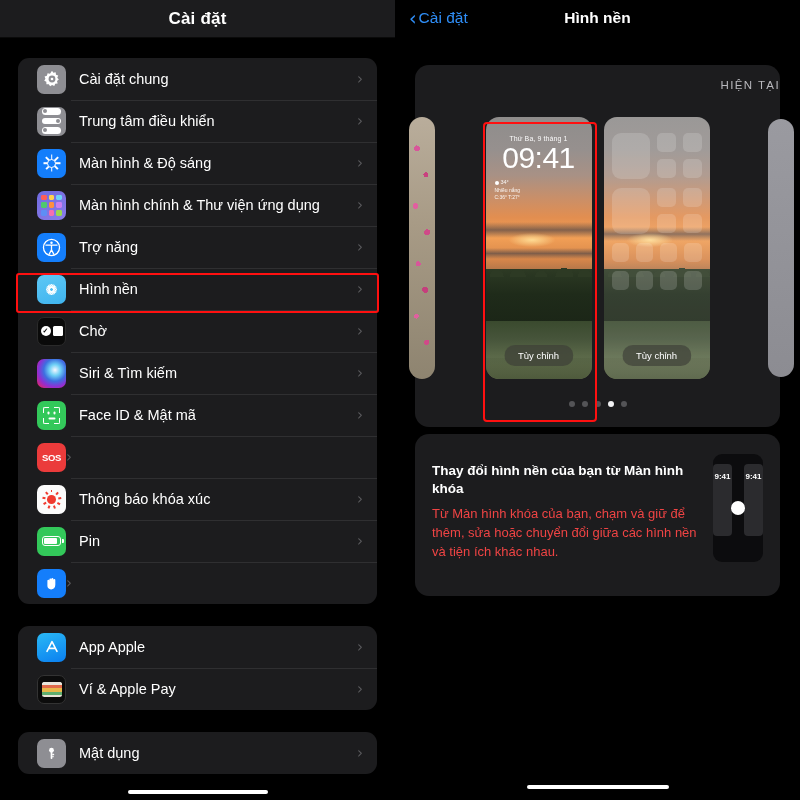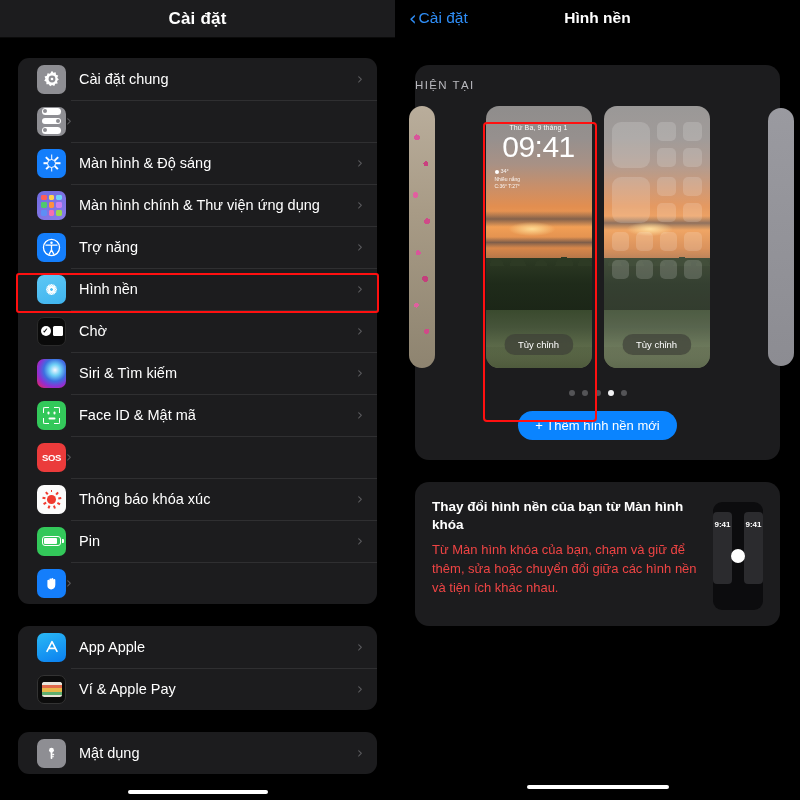--- a/index.html
+++ b/index.html
@@ -170,23 +170,23 @@
     pointer-events: none;
   }
 
   .card {
     background: #1c1c1e;
     border-radius: 14px;
     margin: 0 20px;
   }
   .card-current { margin-top: 29px; padding: 14px 0 20px; position: relative; }
   .section-label {
-    text-align: left; color: #b9b9be;
+    text-align: right; color: #b9b9be;
     font-size: 11.5px; letter-spacing: 1.4px;
-    margin-bottom: 15px;
+    margin-bottom: 26px;
   }
 
   .carousel {
     position: relative; height: 270px;
     display: flex; align-items: flex-start; justify-content: center;
     gap: 12px;
   }
   .wp-card {
     width: 106px; height: 262px;
     border-radius: 13px;
@@ -299,22 +299,22 @@
 
   .add-btn {
     display: block; margin: 15px auto 0;
     background: #0a84ff; color: #fff;
     font-size: 13px;
     padding: 7px 17px; border-radius: 16px;
     border: none; white-space: nowrap;
   }
 
   .card-tip {
-    margin-top: 22px; padding: 16px 17px 16px;
-    display: flex; gap: 12px; align-items: flex-start;
+    margin-top: 7px; padding: 16px 17px 34px;
+    display: flex; gap: 12px; align-items: flex-end;
   }
   .tip-text { flex: 1; }
   .tip-title { color: #fff; font-size: 13.5px; font-weight: bold; line-height: 1.35; }
   .tip-body { color: #9b9b a0; }
   .tip-body { color: #ef4444; font-size: 13px; line-height: 1.46; margin-top: 7px; }
   .tip-phone {
     width: 50px; height: 108px; border-radius: 9px;
     background: #0c0c0e; position: relative; overflow: hidden;
     flex: 0 0 50px; margin-top: 4px;
   }
@@ -371,20 +371,21 @@
         </div>
 
         <div class="row">
           <div class="icon-box ic-cc">
             <div class="ctrl-rows">
               <i class="a"></i>
                 <i class="b"></i>
                 <i class="a" style="margin-bottom:0"></i>
             </div>
           </div>
+          <div class="row-label">Trung tâm điều khiển</div>
           <div class="chev">›</div>
         </div>
 
         <div class="row">
           <div class="icon-box ic-bright">
             <div class="sun-d">
               <i style="transform:translate(-50%,-50%) rotate(0deg)"></i>
               <i style="transform:translate(-50%,-50%) rotate(45deg)"></i>
               <i style="transform:translate(-50%,-50%) rotate(90deg)"></i>
               <i style="transform:translate(-50%,-50%) rotate(135deg)"></i>
@@ -673,21 +674,20 @@
       </div>
 
       <div class="dots">
         <div class="dot"></div>
         <div class="dot"></div>
         <div class="dot"></div>
         <div class="dot on"></div>
         <div class="dot"></div>
       </div>
 
-      <button class="add-btn">+ Thêm hình nền mới</button>
     </div>
 
     <div class="card card-tip">
       <div class="tip-text">
         <div class="tip-title">Thay đổi hình nền của bạn từ Màn hình khóa</div>
         <div class="tip-body">Từ Màn hình khóa của bạn, chạm và giữ để thêm, sửa hoặc chuyển đổi giữa các hình nền và tiện ích khác nhau.</div>
       </div>
       <div class="tip-phone">
         <div class="panes">
           <div class="pane">

